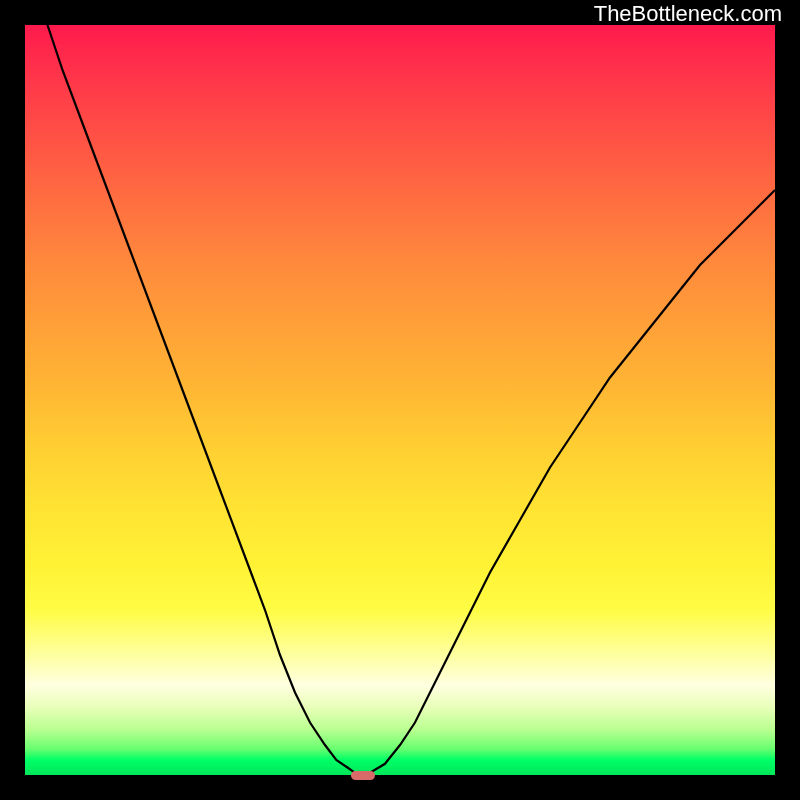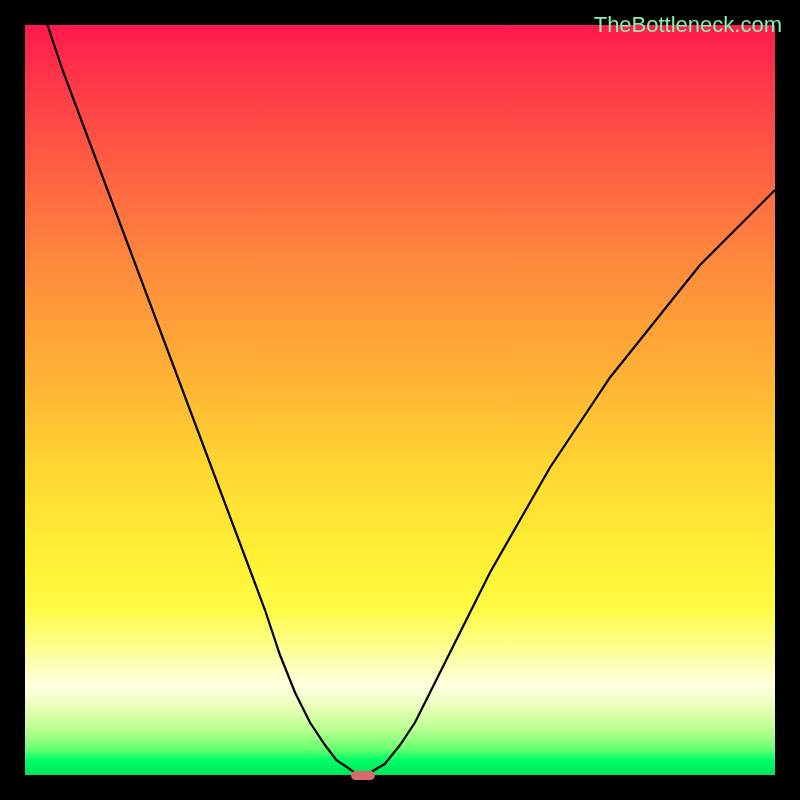--- a/index.html
+++ b/index.html
@@ -6,23 +6,23 @@
     margin: 0;
     padding: 0;
     width: 800px;
     height: 800px;
     background: #000;
     position: relative;
     font-family: Arial, sans-serif;
   }
   .watermark {
     position: absolute;
-    top: 12px;
+    top: 1px;
     right: 18px;
-    color: #86efac;
+    color: #ffffff;
     font-size: 22px;
     font-weight: normal;
     z-index: 10;
   }
   .plot-area {
     position: absolute;
     left: 25px;
     top: 25px;
     width: 750px;
     height: 750px;

